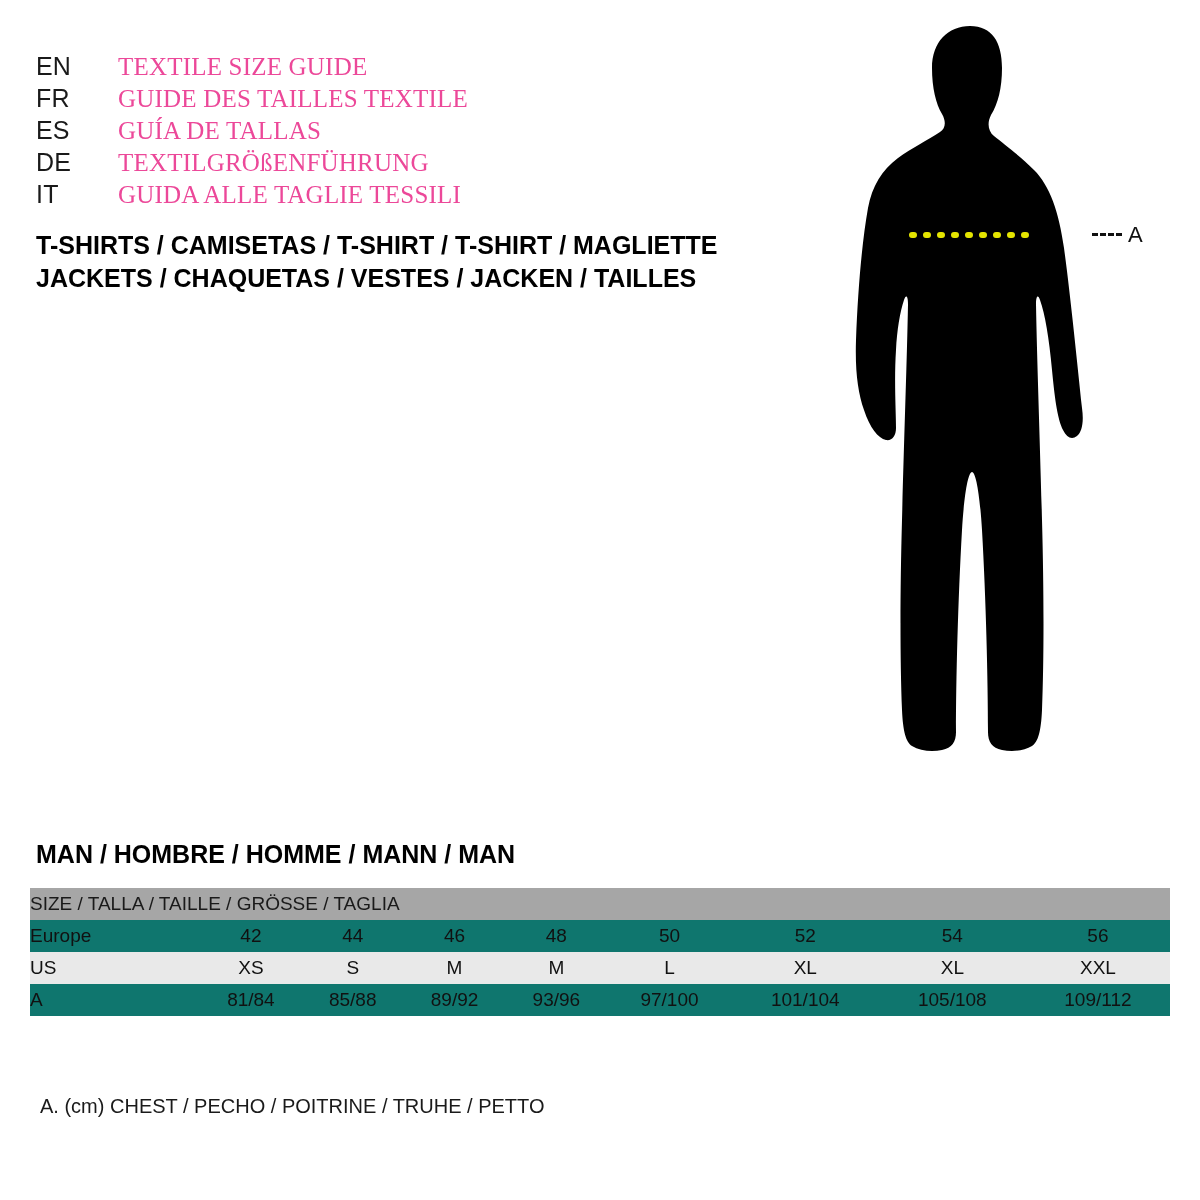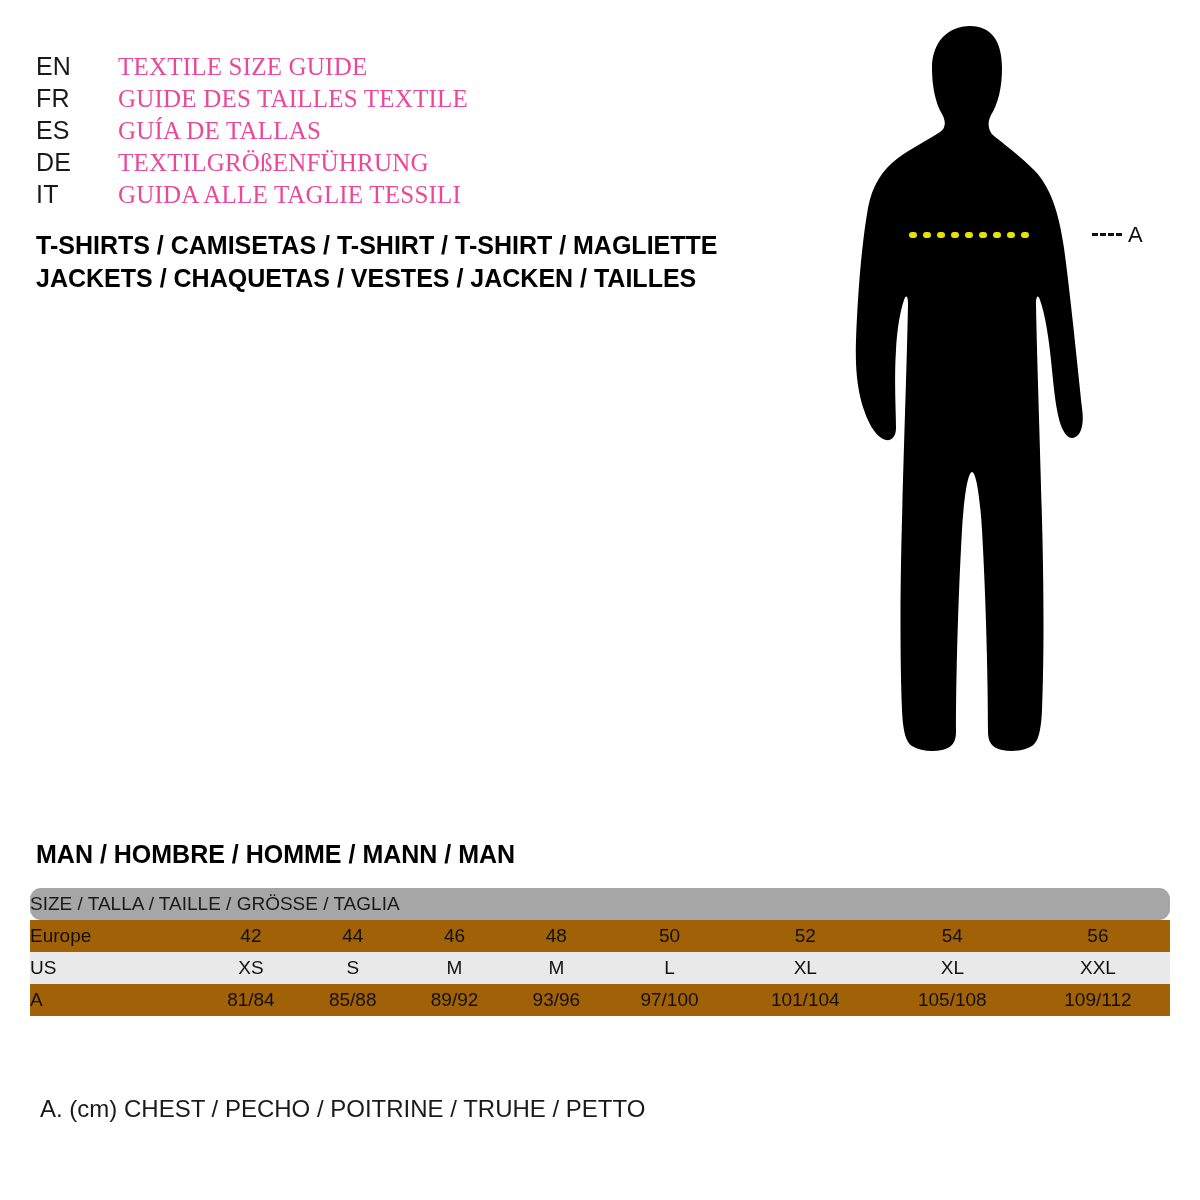--- a/index.html
+++ b/index.html
@@ -106,39 +106,38 @@
   table.size-table td {
     height: 32px;
     padding: 0;
     vertical-align: middle;
   }
   .row-head td {
     background: #a6a6a6;
     color: #1a1a1a;
     font-size: 19px;
     height: 34px;
-    border-radius: 11px;
   }
   .row-alt td { background: #e9e9e9; }
-  .row-plain td { background: #a16207; }
+  .row-plain td { background: #0f766e; }
   td.label-cell {
     padding-left: 12px;
     text-align: left;
     white-space: nowrap;
   }
   td.val-cell {
     text-align: center;
     white-space: nowrap;
   }
 
   .footnote {
     position: absolute;
     left: 40px;
     top: 1095px;
-    font-size: 24px;
+    font-size: 20px;
     color: #1a1a1a;
   }
 </style>
 </head>
 <body>
 
 <div class="lang-block">
   <div class="lang-row">
     <span class="lang-code">EN</span>
     <span class="lang-text">TEXTILE SIZE GUIDE</span>

